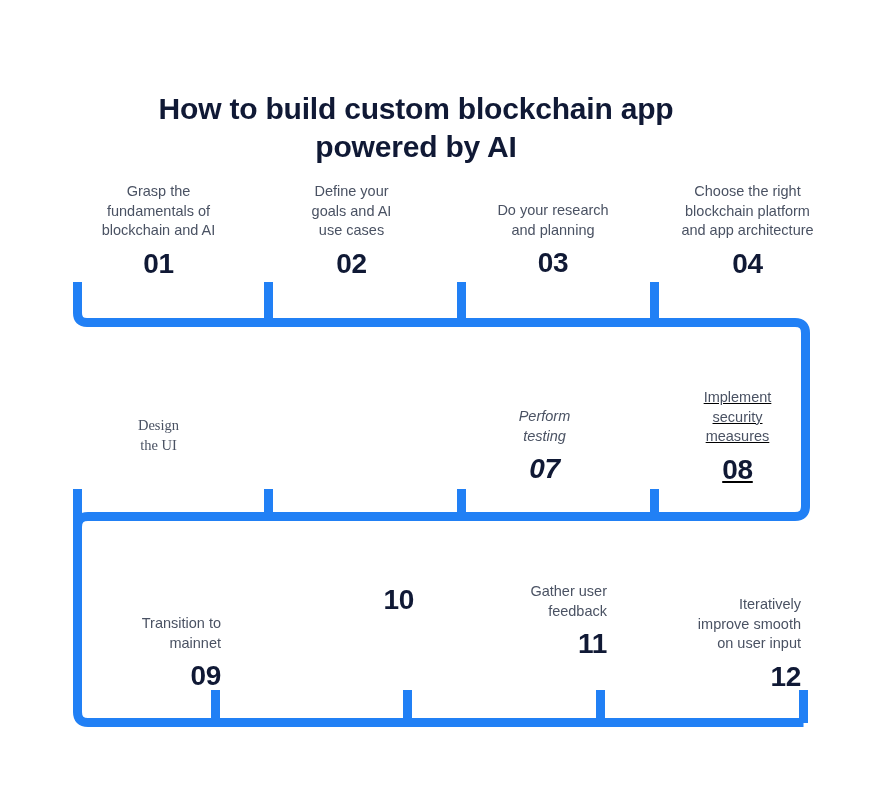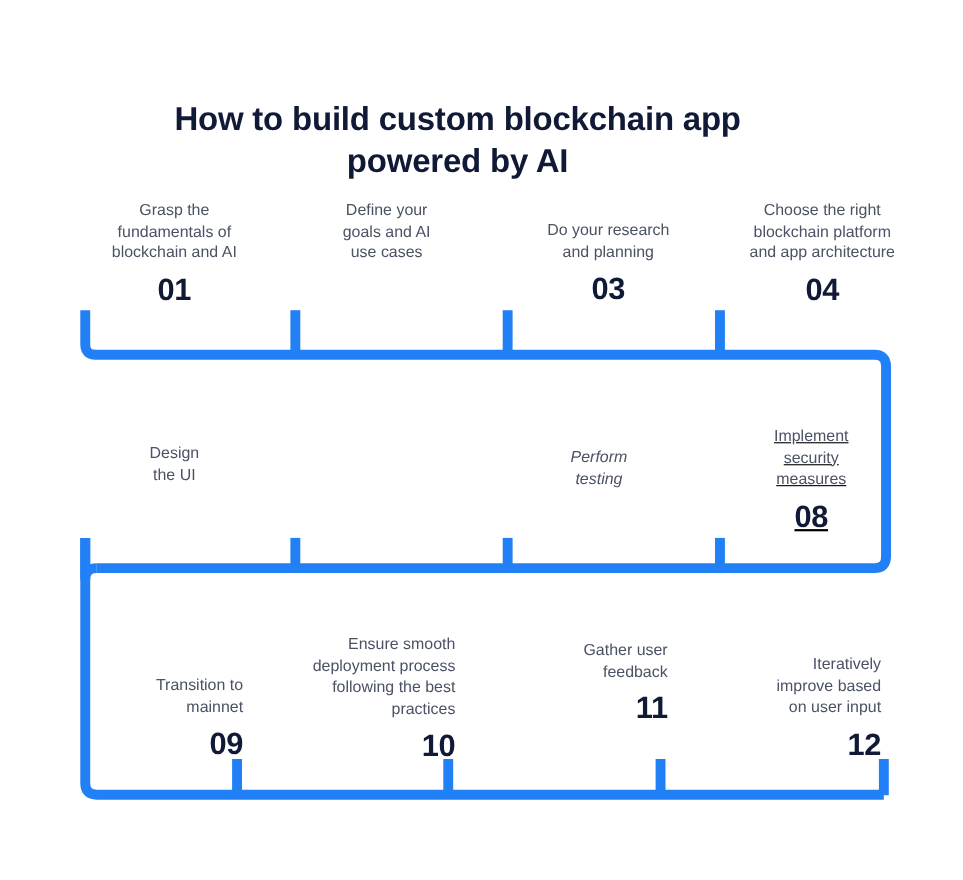--- a/index.html
+++ b/index.html
@@ -108,73 +108,71 @@
     <div class="desc">Grasp the
 fundamentals of
 blockchain and AI</div>
     <div class="num">01</div>
   </div>
 
   <div class="step align-left" style="left:264px; top:182px; width:175px;">
     <div class="desc">Define your
 goals and AI
 use cases</div>
+    <div class="num">02</div>
   </div>
 
   <div class="step align-left" style="left:462px; top:201px; width:182px;">
     <div class="desc">Do your research
 and planning</div>
     <div class="num">03</div>
   </div>
 
   <div class="step align-left" style="left:650px; top:182px; width:195px;">
     <div class="desc">Choose the right
 blockchain platform
 and app architecture</div>
     <div class="num">04</div>
   </div>
 
-  <div class="step align-left" style="left:71px; top:403px; width:175px;">
+  <div class="step align-left" style="left:71px; top:416px; width:175px;font-family:Liberation Serif, serif;">
     <div class="desc">Design
 the UI</div>
   </div>
 
 
   <div class="step align-left" style="left:457px; top:407px; width:175px;font-style:italic;">
     <div class="desc">Perform
 testing</div>
+    <div class="num">07</div>
   </div>
 
   <div class="step align-left" style="left:650px; top:388px; width:175px;text-decoration:underline;">
     <div class="desc">Implement
 security
 measures</div>
     <div class="num">08</div>
   </div>
 
   <div class="step align-right" style="left:45px; top:614px; width:176px;">
     <div class="desc">Transition to
 mainnet</div>
     <div class="num">09</div>
   </div>
 
   <div class="step align-right" style="left:228px; top:577px; width:186px;">
-    <div class="desc">Ensure smooth
-deployment process
-following the best
-practices</div>
     <div class="num">10</div>
   </div>
 
   <div class="step align-right" style="left:430px; top:582px; width:177px;">
     <div class="desc">Gather user
 feedback</div>
     <div class="num">11</div>
   </div>
 
   <div class="step align-right" style="left:620px; top:595px; width:181px;">
     <div class="desc">Iteratively
-improve based
+improve smooth
 on user input</div>
     <div class="num">12</div>
   </div>
 
 </div>
 
 </body></html>

